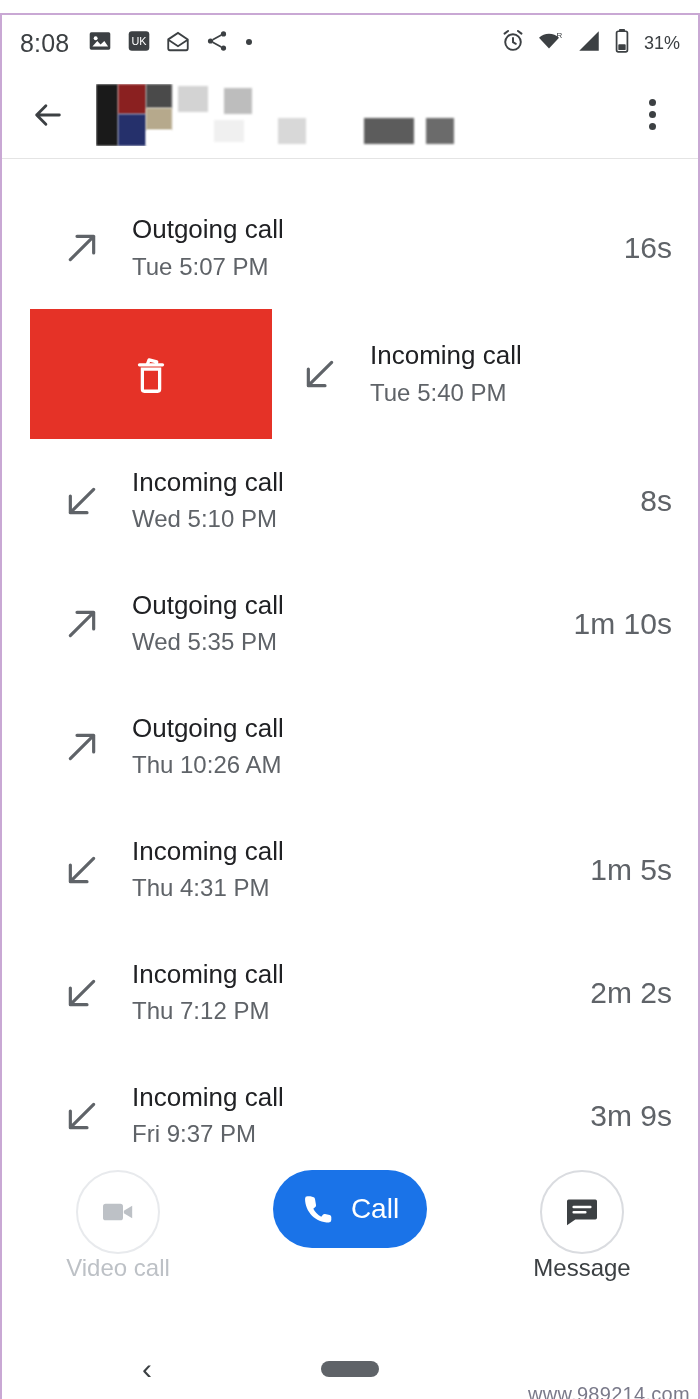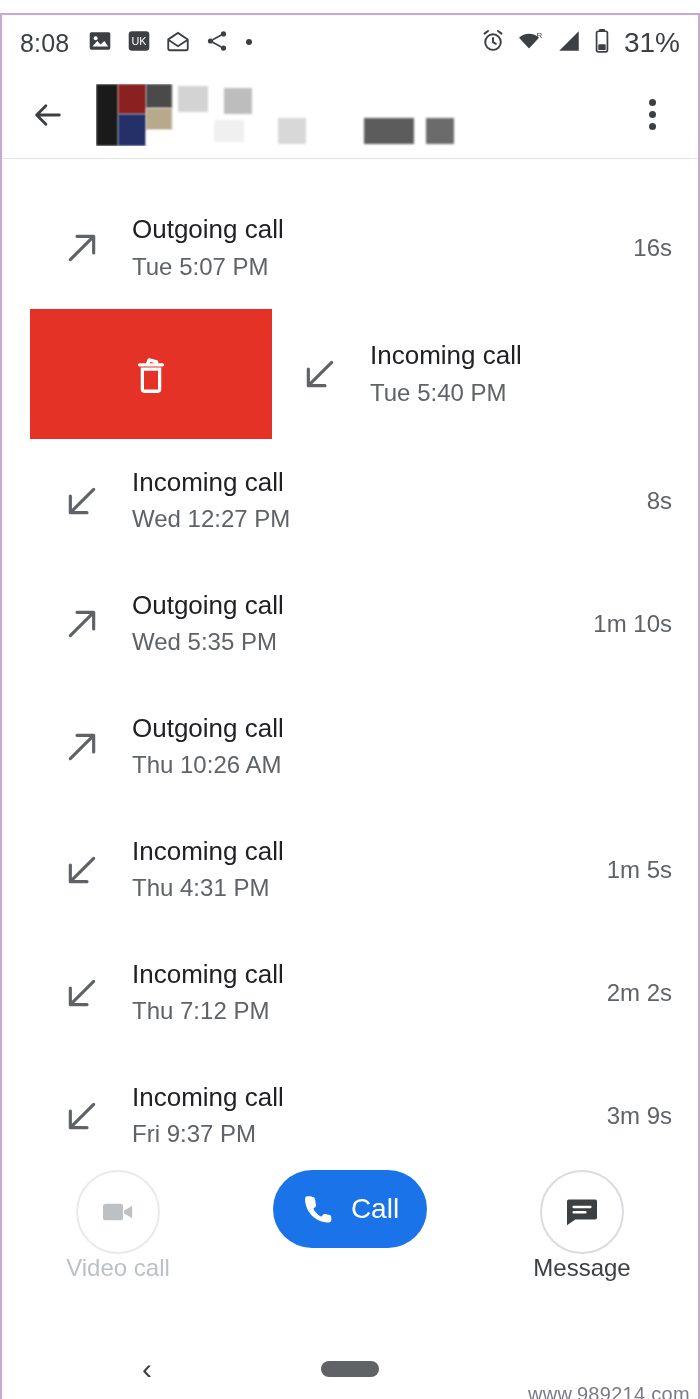--- a/index.html
+++ b/index.html
@@ -48,21 +48,21 @@
     gap: 13px;
     margin-left: 18px;
   }
   .status-right {
     margin-left: auto;
     display: flex;
     align-items: center;
     gap: 11px;
   }
   .status-battery-text {
-    font-size: 28px;
+    font-size: 18px;
     color: #3c4043;
     margin-left: 2px;
   }
   .sicon { display: block; }
 
   
   .appbar {
     height: 88px;
     flex: 0 0 88px;
     display: flex;
@@ -129,21 +129,21 @@
     color: #202124;
     line-height: 1.22;
   }
   .call-when {
     font-size: 24px;
     color: #5f6368;
     margin-top: 7px;
     line-height: 1.2;
   }
   .call-dur {
-    font-size: 24px;
+    font-size: 30px;
     color: #5f6368;
     padding-right: 6px;
     white-space: nowrap;
   }
 
   
   .swipe-row {
     position: relative;
     height: 130px;
     background: #ffffff;
@@ -391,21 +391,21 @@
     </div>
 
     <div class="call-row">
       <div class="call-icon">
         <svg width="40" height="40" viewBox="0 0 24 24">
             <path d="M19 5L5 19M15 19H5V9" fill="none" stroke="#5f6368" stroke-width="1.9" stroke-linecap="round" stroke-linejoin="round"></path>
           </svg>
       </div>
       <div class="call-text">
         <div class="call-type">Incoming call</div>
-        <div class="call-when">Wed 12:27 PM</div>
+        <div class="call-when">Wed 5:10 PM</div>
       </div>
       <div class="call-dur">8s</div>
     </div>
 
     <div class="call-row">
       <div class="call-icon">
         <svg width="40" height="40" viewBox="0 0 24 24">
             <path d="M5 19L19 5M9 5h10v10" fill="none" stroke="#5f6368" stroke-width="1.9" stroke-linecap="round" stroke-linejoin="round"></path>
           </svg>
       </div>

